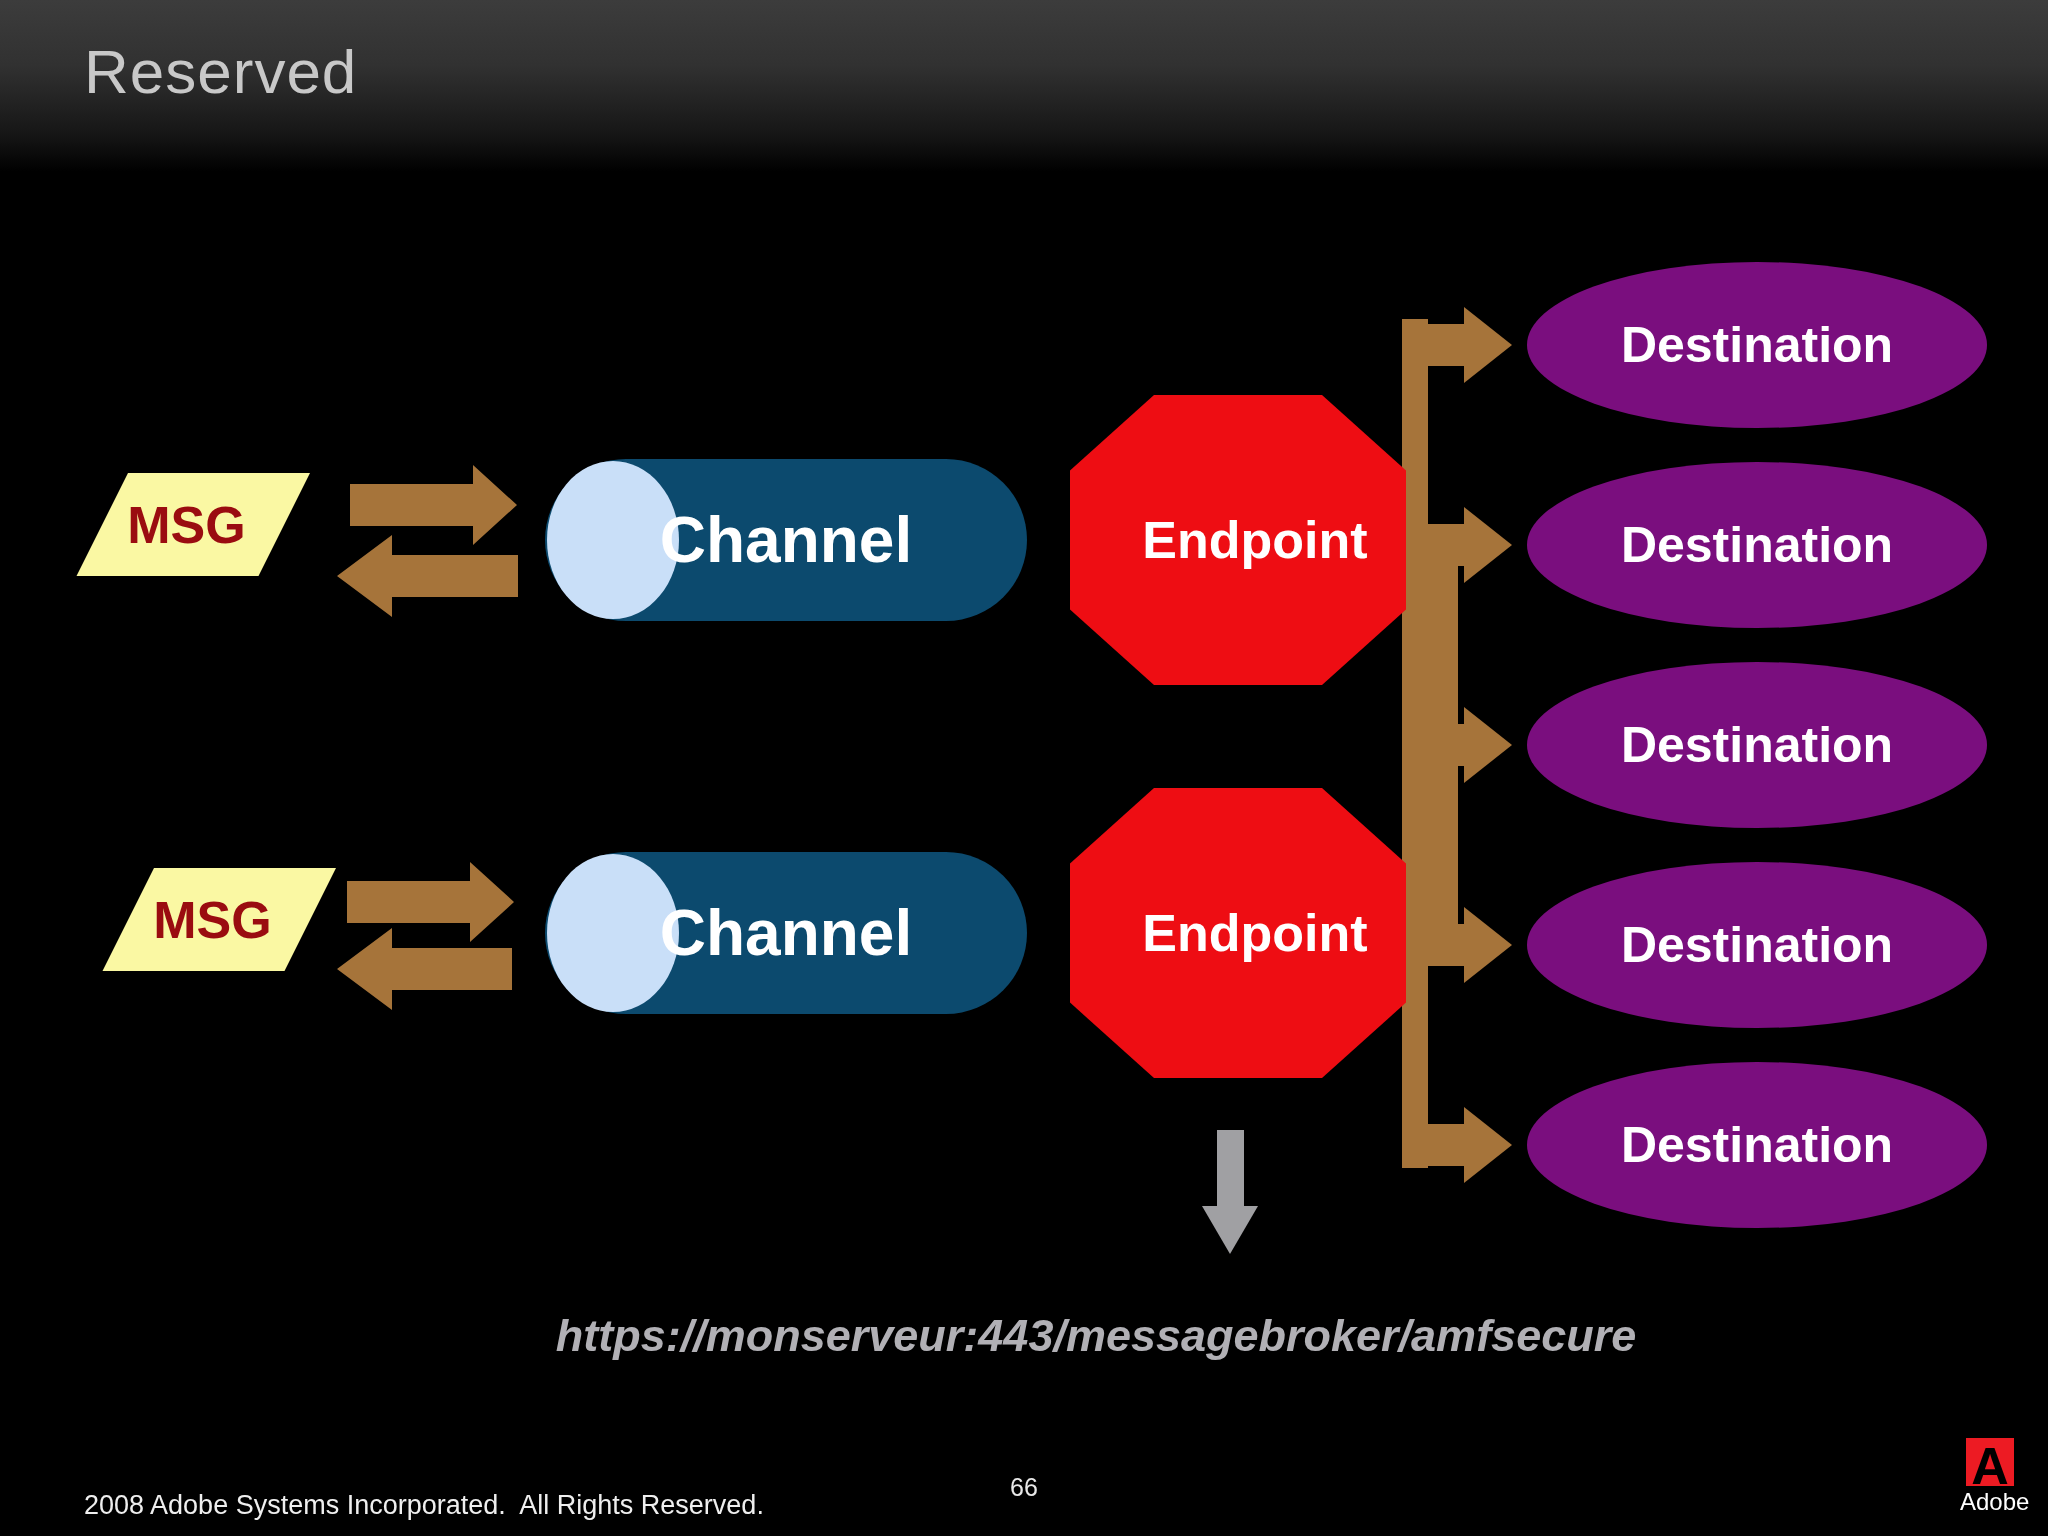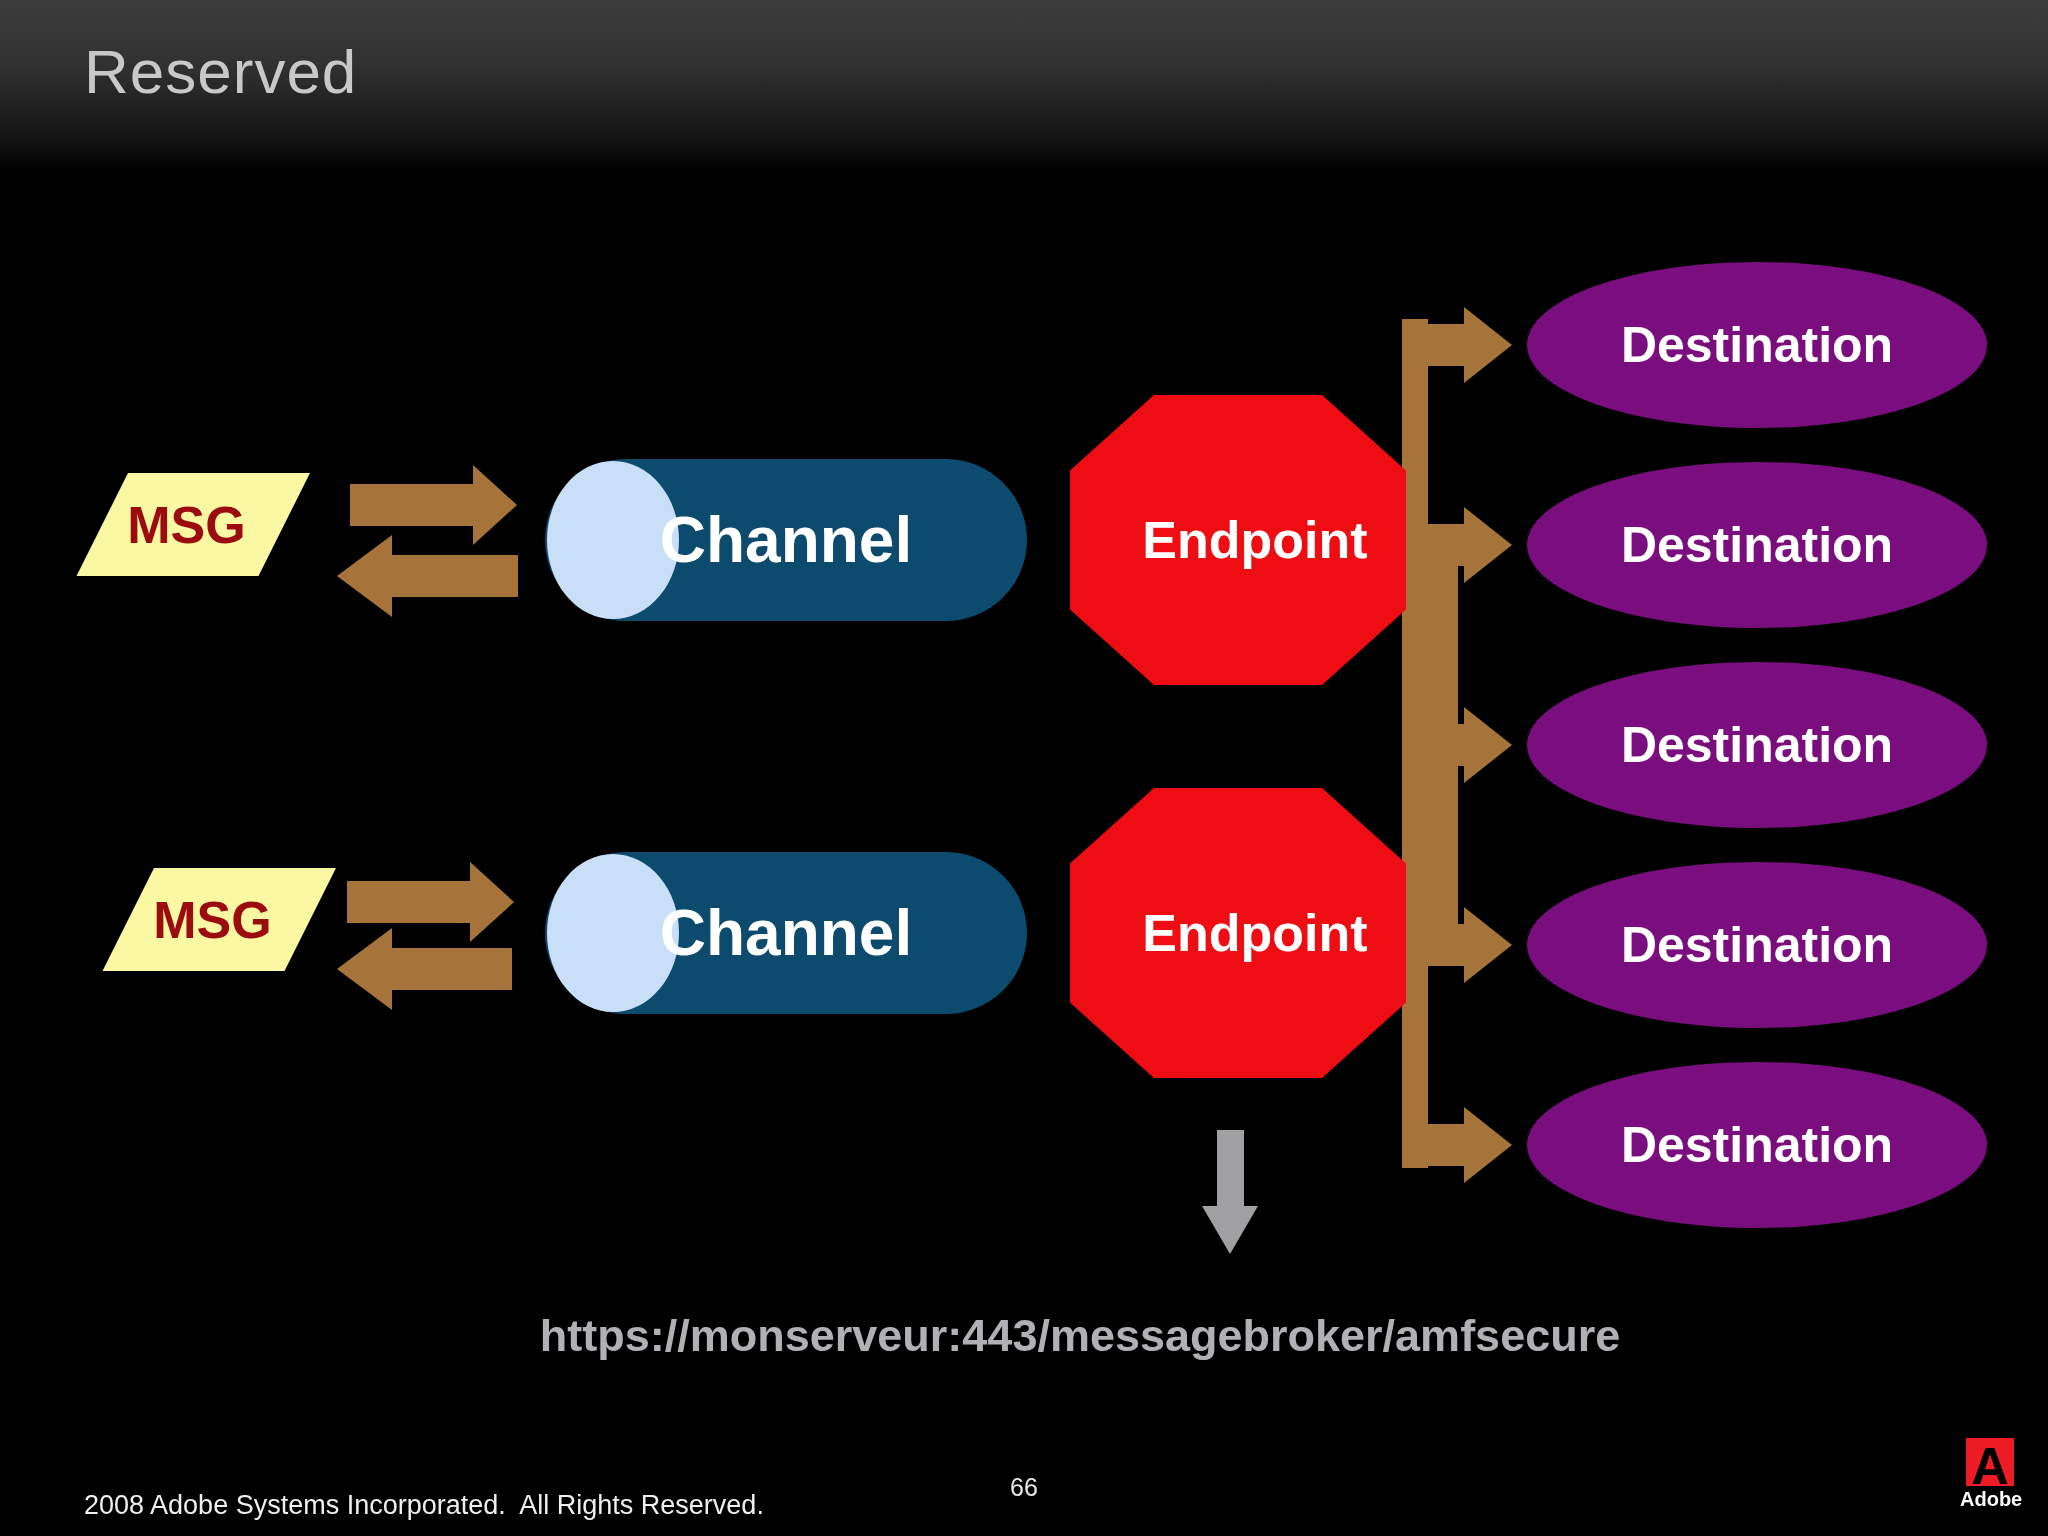--- a/index.html
+++ b/index.html
@@ -69,41 +69,41 @@
     background: #7A0E7E; border-radius: 50%;
     font-size: 50px;
   }
   #dest1 { top: 262px; }
   #dest2 { top: 462px; }
   #dest3 { top: 662px; }
   #dest4 { top: 862px; }
   #dest5 { top: 1062px; }
   
   .url-caption {
-    position: absolute; left: 420px; top: 1310px; width: 1320px;
+    position: absolute; left: 436px; top: 1310px; width: 1320px;
     text-align: center;
-    font-size: 45px; font-weight: bold; 
+    font-size: 45px; font-weight: bold; font-style: italic;
     color: #B1B0B5;
   }
   .footer-copyright {
     position: absolute; left: 84px; top: 1490px;
     font-size: 27px; color: #EFEFEF; white-space: pre;
   }
   .page-number {
     position: absolute; left: 992px; top: 1473px; width: 64px;
     text-align: center; font-size: 25px; color: #E8E8E8;
   }
   .adobe-logo {
     position: absolute; left: 1960px; top: 1438px; width: 60px;
     text-align: center;
   }
   .adobe-mark { display: block; margin: 0 auto; }
   .adobe-wordmark {
     margin-top: 2px;
-    font-size: 20px; font-weight: bold; color: #fff;
+    font-size: 24px; font-weight: normal; color: #fff;
   }
 </style>
 </head>
 <body>
 
 <div class="stage">
 
   <div class="header">
     <div class="title">Reserved</div>
   </div>

